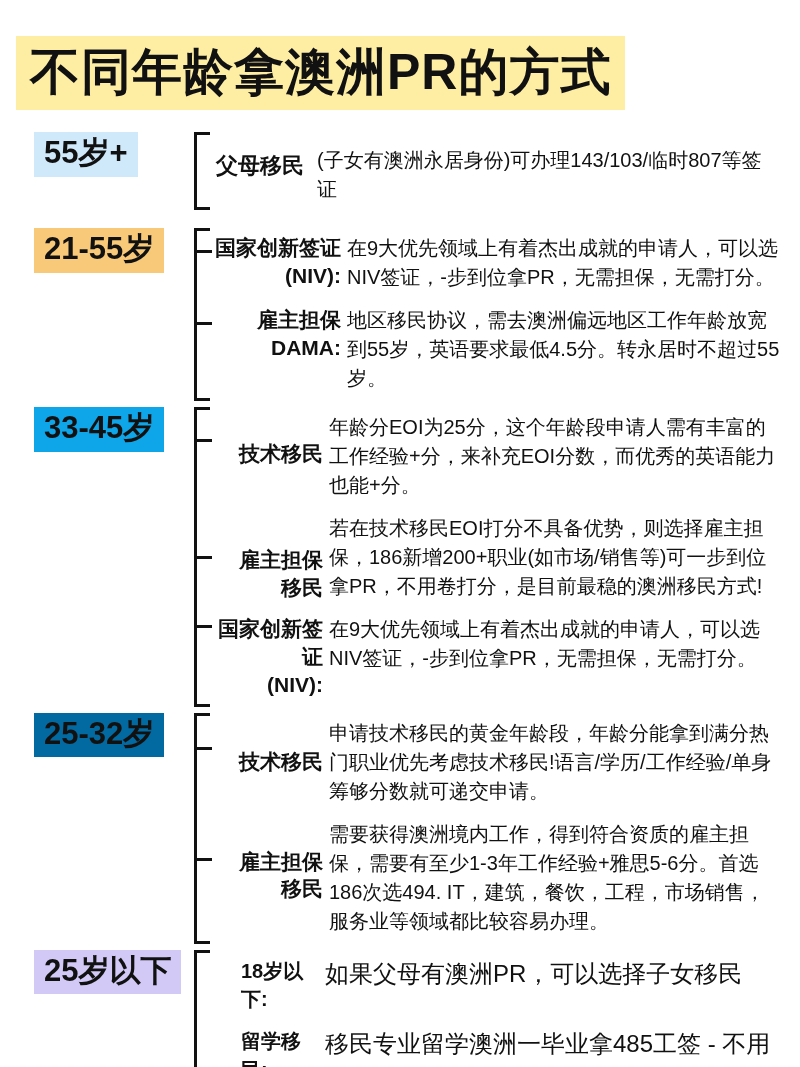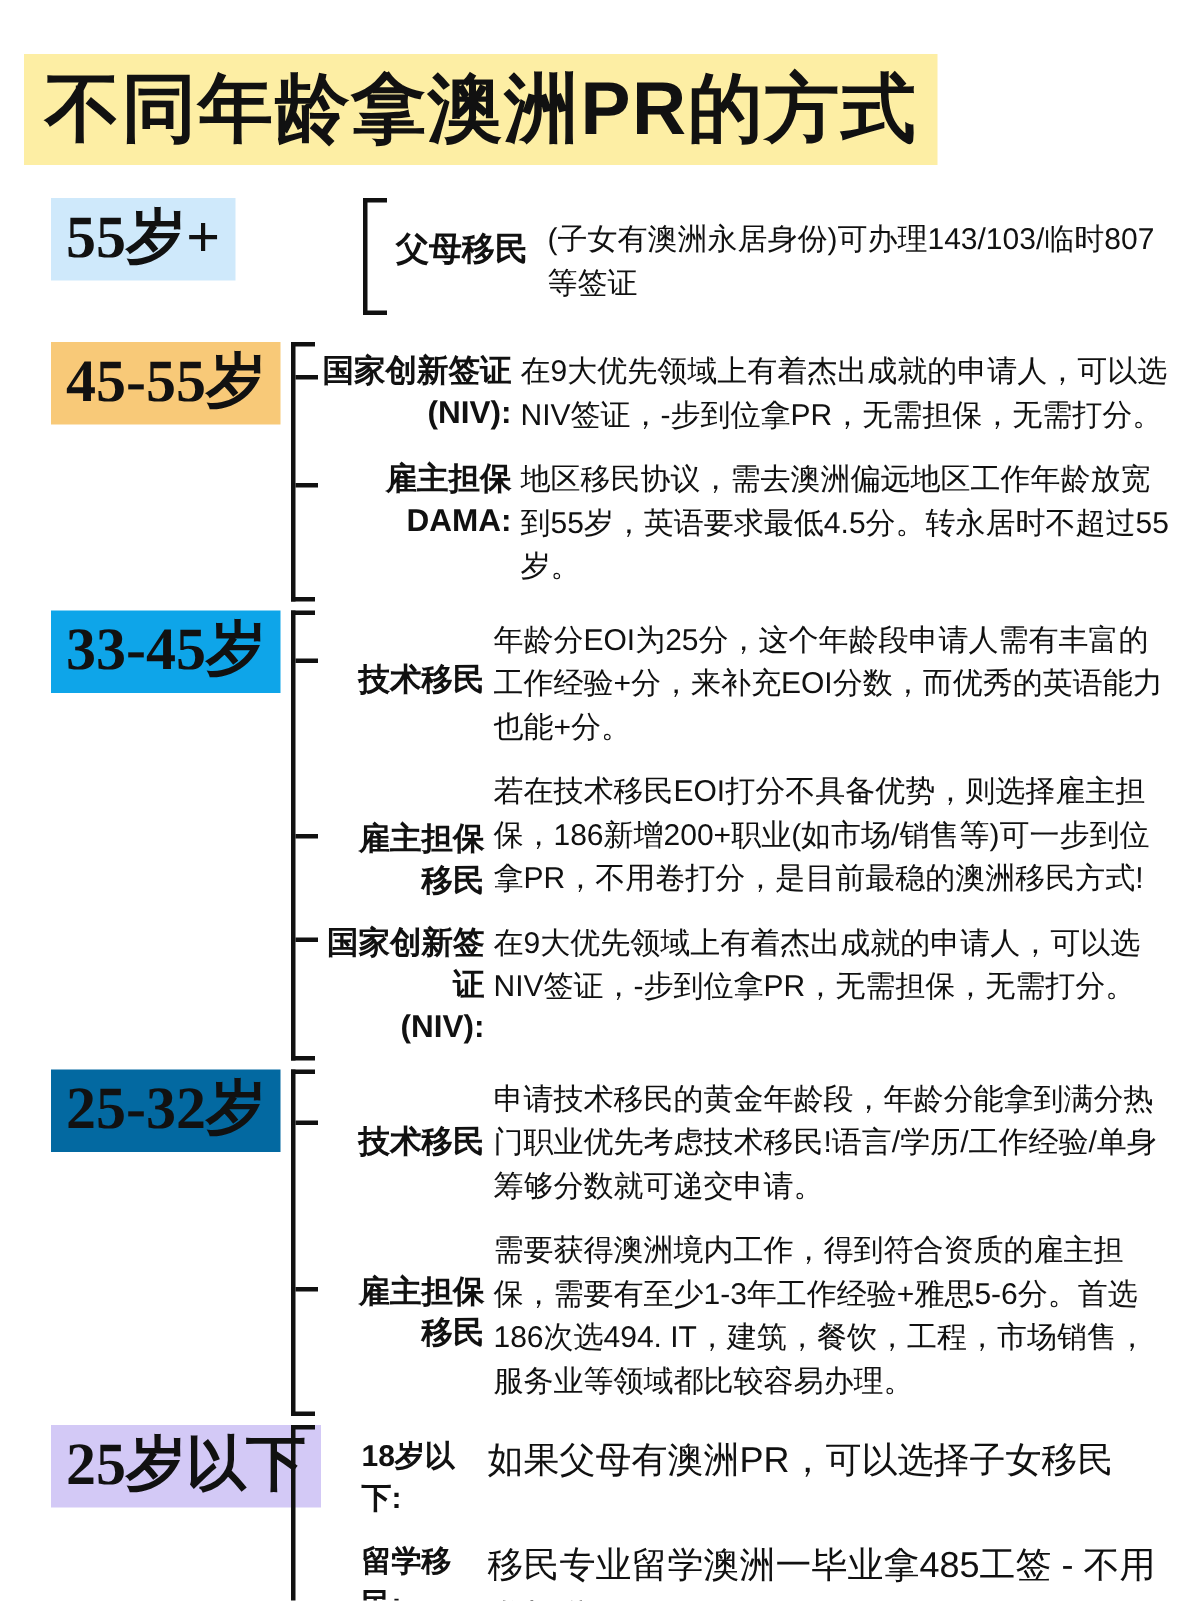--- a/index.html
+++ b/index.html
@@ -48,27 +48,26 @@
   .age-col {
     width: 178px;
     flex: 0 0 178px;
     display: flex;
     align-items: center;
     justify-content: flex-start;
     padding-left: 18px;
     box-sizing: border-box;
   }
   .age-badge {
-    font-size: 40px;
+    font-size: 31px;
     font-weight: bold;
     padding: 3px 10px 6px 10px;
     line-height: 1.15;
     white-space: nowrap;
     color: #111;
-    font-family: Liberation Serif, serif;
   }
   .rows-col {
     flex: 1 1 auto;
     border-left: 3px solid #111;
     position: relative;
     padding-left: 0;
   }
   .bracket-cap-top, .bracket-cap-bottom {
     position: absolute;
     left: -3px;
@@ -107,21 +106,21 @@
 
   
   .c-blue   { background: #cfe9fb; }
   .c-orange { background: #f8c978; }
   .c-pink   { background: #0ea5e9; }
   .c-green  { background: #0369a1; }
   .c-purple { background: #d3c9f6; }
 
   
   .g55 { margin-top: 22px; }
-  .g55 .rows-col { min-height: 78px; margin-left: 48px; }
+  .g55 .rows-col { min-height: 78px; }
   .g55 .row-label { width: 120px; font-size: 22px; padding-top: 18px; }
   .g55 .row-text { font-size: 20px; padding-top: 14px; }
 
   .g4555 { margin-top: 18px; }
   .g4555 .row-label { width: 150px; font-size: 21px; }
   .g4555 .row-text { font-size: 20px; }
   .g4555 .row { padding: 6px 0 8px 0; }
 
   .g3345 { margin-top: 6px; }
   .g3345 .row-label { width: 132px; font-size: 21px; }
@@ -159,21 +158,21 @@
       <span class="bracket-cap-bottom"></span>
       <div class="row">
         <div class="row-label">父母移民</div>
         <div class="row-text">(子女有澳洲永居身份)可办理143/103/临时807等签证</div>
       </div>
     </div>
   </div>
 
   <div class="group g4555">
     <div class="age-col">
-      <div class="age-badge c-orange">45-55岁</div>
+      <div class="age-badge c-orange">21-55岁</div>
     </div>
     <div class="rows-col">
       <span class="bracket-cap-top"></span>
       <span class="bracket-cap-bottom"></span>
 
       <div class="row">
         <span class="row-tick" style="top:22px"></span>
         <div class="row-label center-label lbl-two-line">
           <div>国家创新签证</div>
           <div>(NIV):</div>

